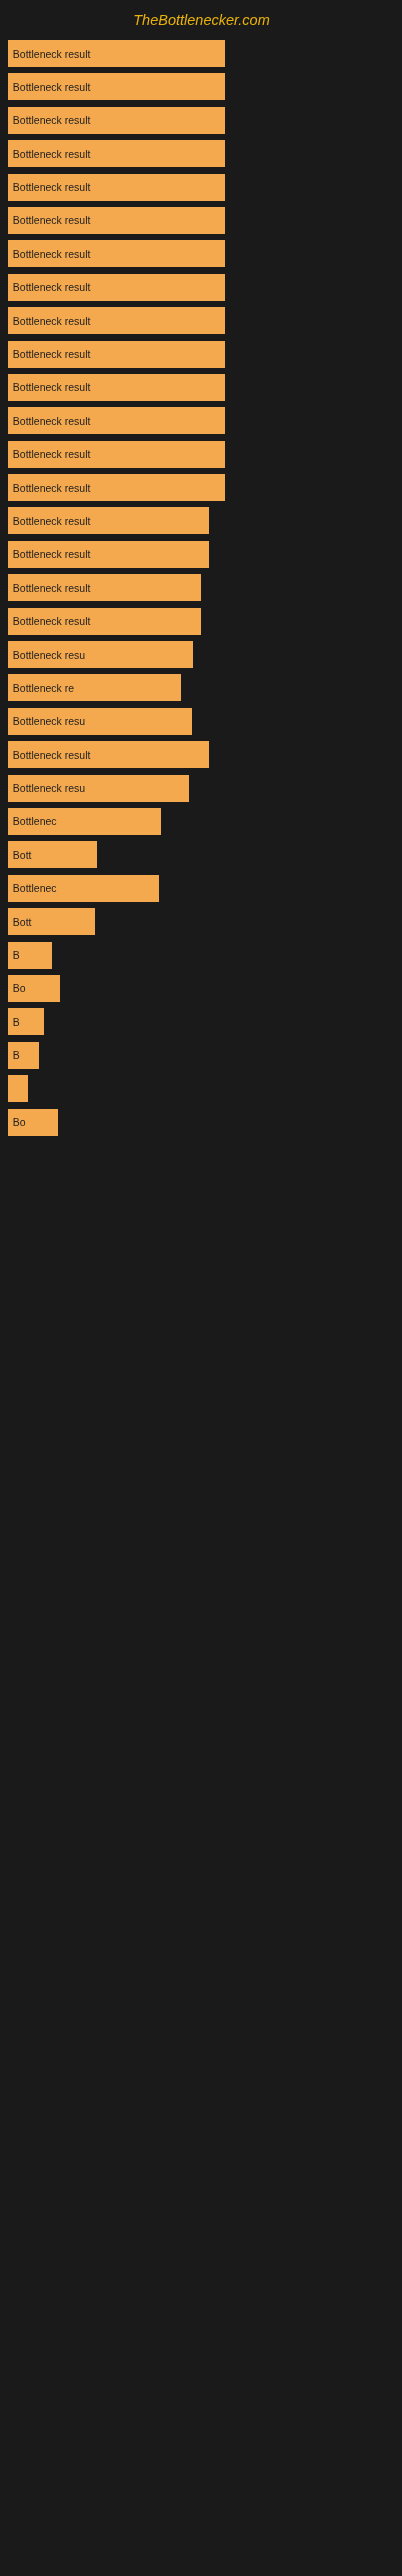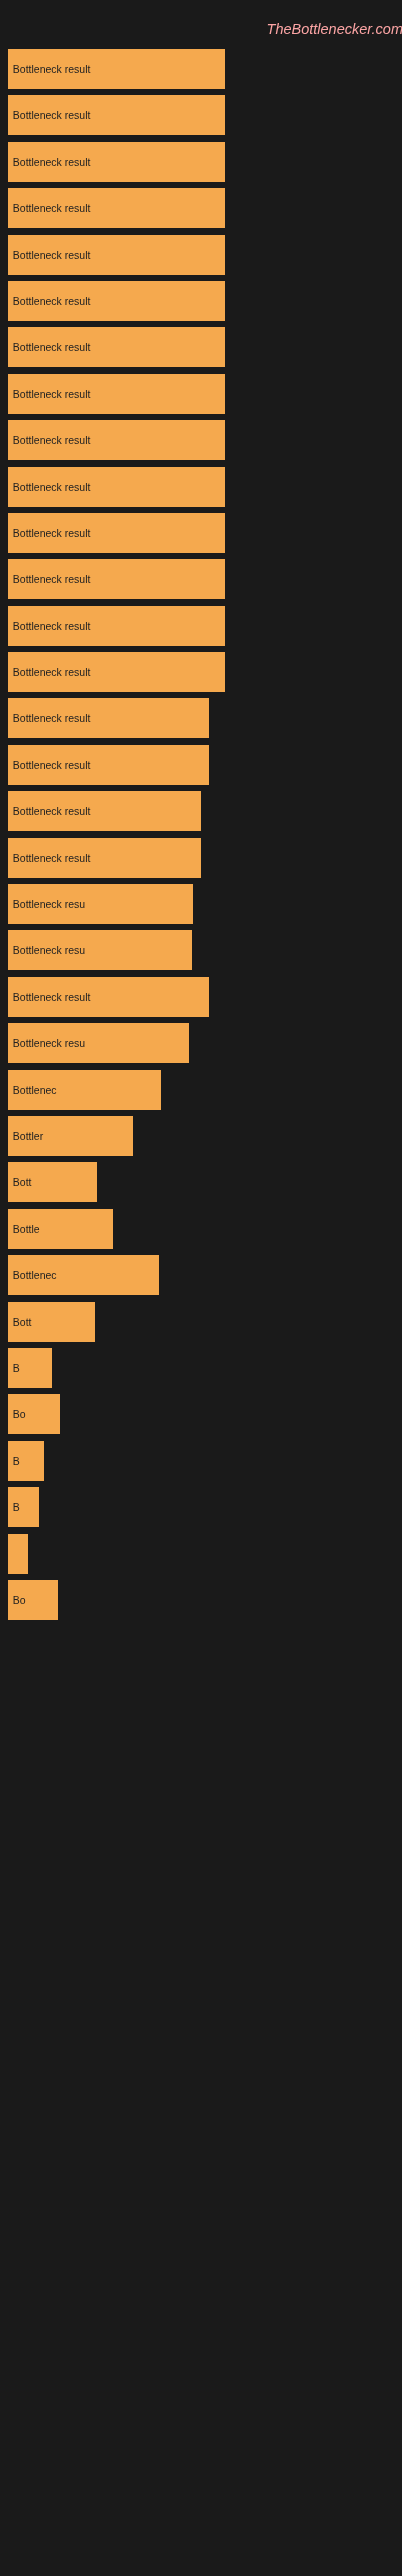--- a/index.html
+++ b/index.html
@@ -10,43 +10,43 @@
 
     body {
       width: 403px;
       min-height: 2576px;
       background-color: #1a1a1a;
       font-family: Arial, sans-serif;
       position: relative;
     }
 
     .site-title {
-      text-align: right;
-      color: #fca5a5;
+      text-align: center;
+      color: #eab308;
       font-size: 14.5px;
-      padding: 21px 0 12px 0;
+      padding: 12px 0 12px 0;
       font-style: italic;
     }
 
     .bars-container {
       padding: 0 8px;
       display: flex;
       flex-direction: column;
       gap: 0px;
     }
 
     .bar-row {
       display: flex;
       align-items: center;
       margin-bottom: 6.4px;
     }
 
     .bar {
       background-color: #f5a94e;
-      height: 40px;
+      height: 27px;
       display: flex;
       align-items: center;
       padding-left: 4.8px;
       font-size: 10.5px;
       color: #222;
       font-weight: 500;
       white-space: nowrap;
       overflow: hidden;
     }
   </style>
@@ -107,39 +107,36 @@
     <div class="bar-row">
       <div class="bar" style="width: 193px;">Bottleneck result</div>
     </div>
     <div class="bar-row">
       <div class="bar" style="width: 193px;">Bottleneck result</div>
     </div>
     <div class="bar-row">
       <div class="bar" style="width: 185px;">Bottleneck resu</div>
     </div>
     <div class="bar-row">
+      <div class="bar" style="width: 173px;">Bottleneck re</div>
+    </div>
+    <div class="bar-row">
       <div class="bar" style="width: 184px;">Bottleneck resu</div>
     </div>
     <div class="bar-row">
       <div class="bar" style="width: 201px;">Bottleneck result</div>
     </div>
     <div class="bar-row">
       <div class="bar" style="width: 181px;">Bottleneck resu</div>
     </div>
     <div class="bar-row">
       <div class="bar" style="width: 153px;">Bottlenec</div>
     </div>
     <div class="bar-row">
-      <div class="bar" style="width: 125px;">Bottler</div>
-    </div>
-    <div class="bar-row">
       <div class="bar" style="width: 89px;">Bott</div>
-    </div>
-    <div class="bar-row">
-      <div class="bar" style="width: 105px;">Bottle</div>
     </div>
     <div class="bar-row">
       <div class="bar" style="width: 151px;">Bottlenec</div>
     </div>
     <div class="bar-row">
       <div class="bar" style="width: 87px;">Bott</div>
     </div>
     <div class="bar-row">
       <div class="bar" style="width: 44px;">B</div>
     </div>

